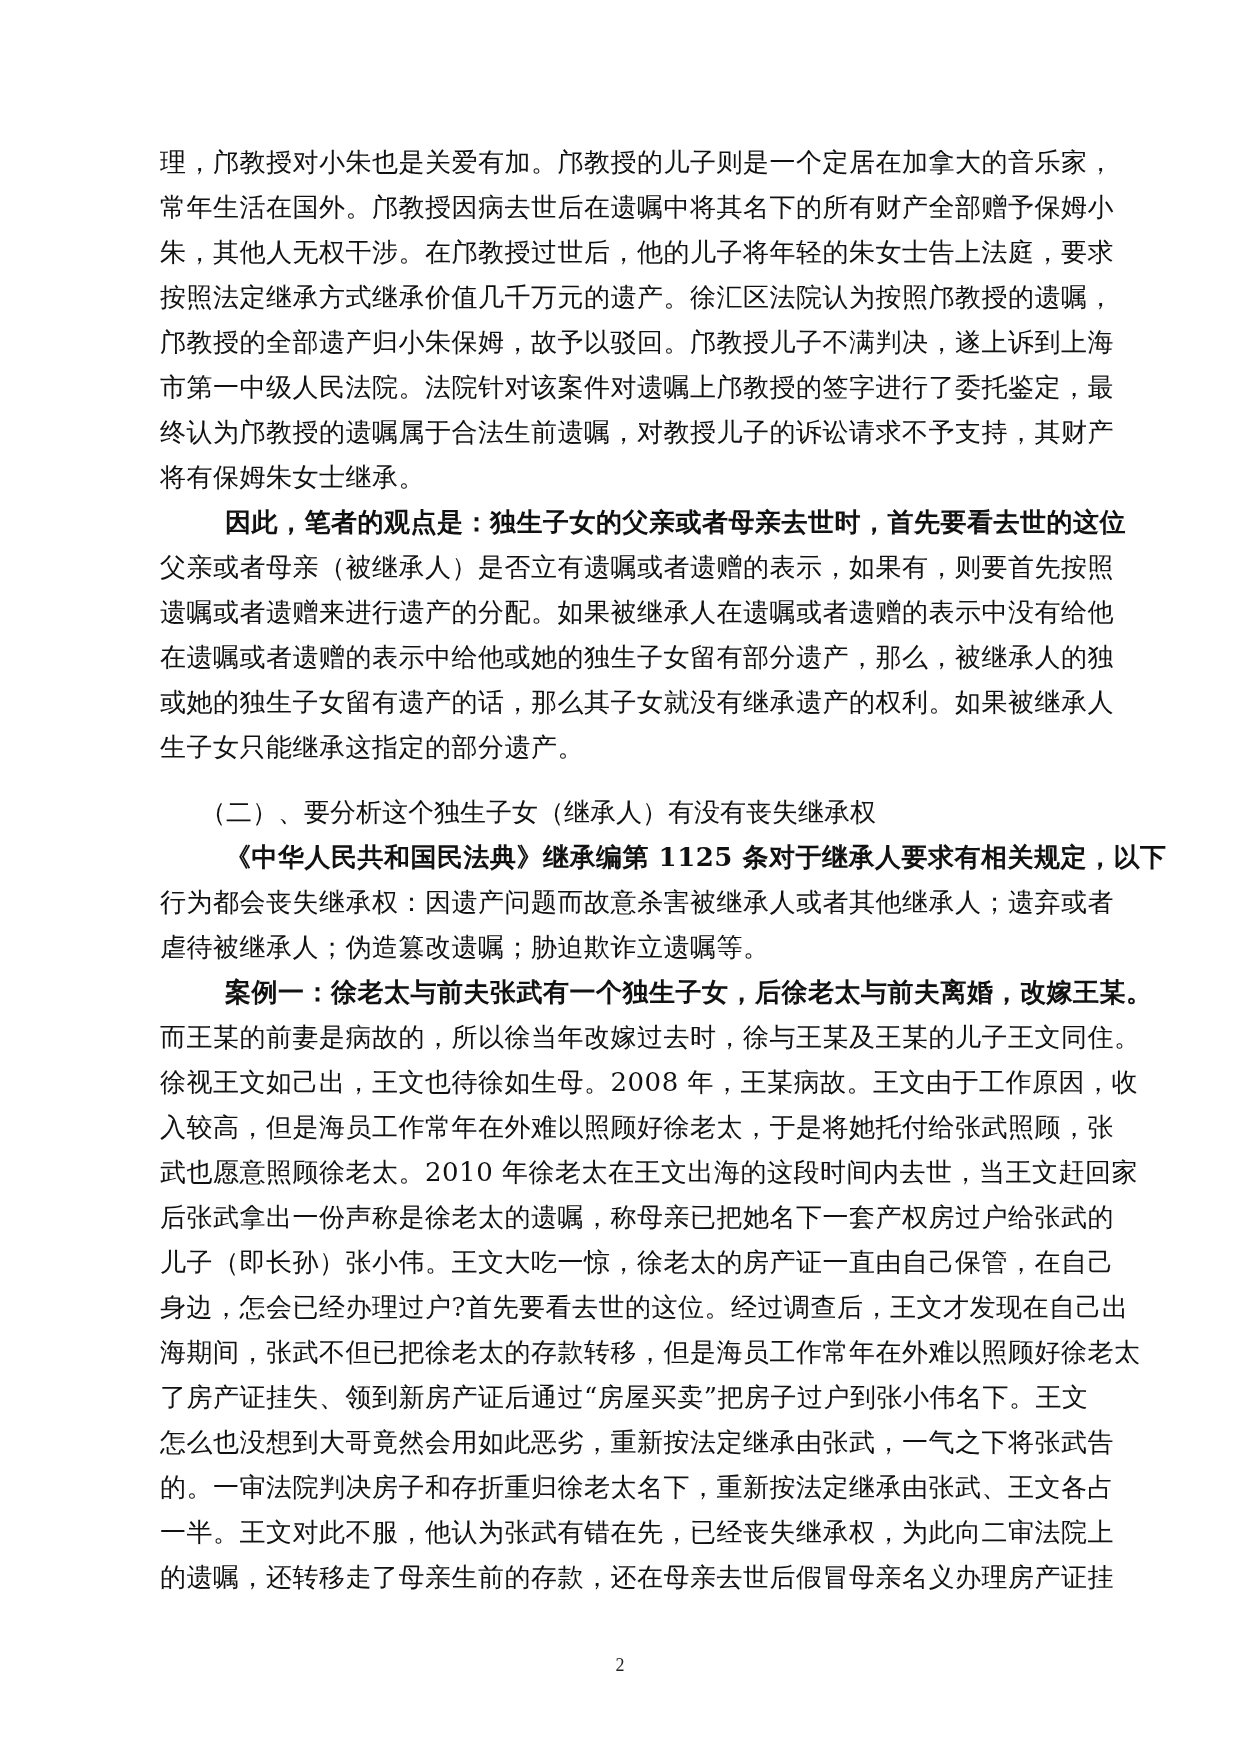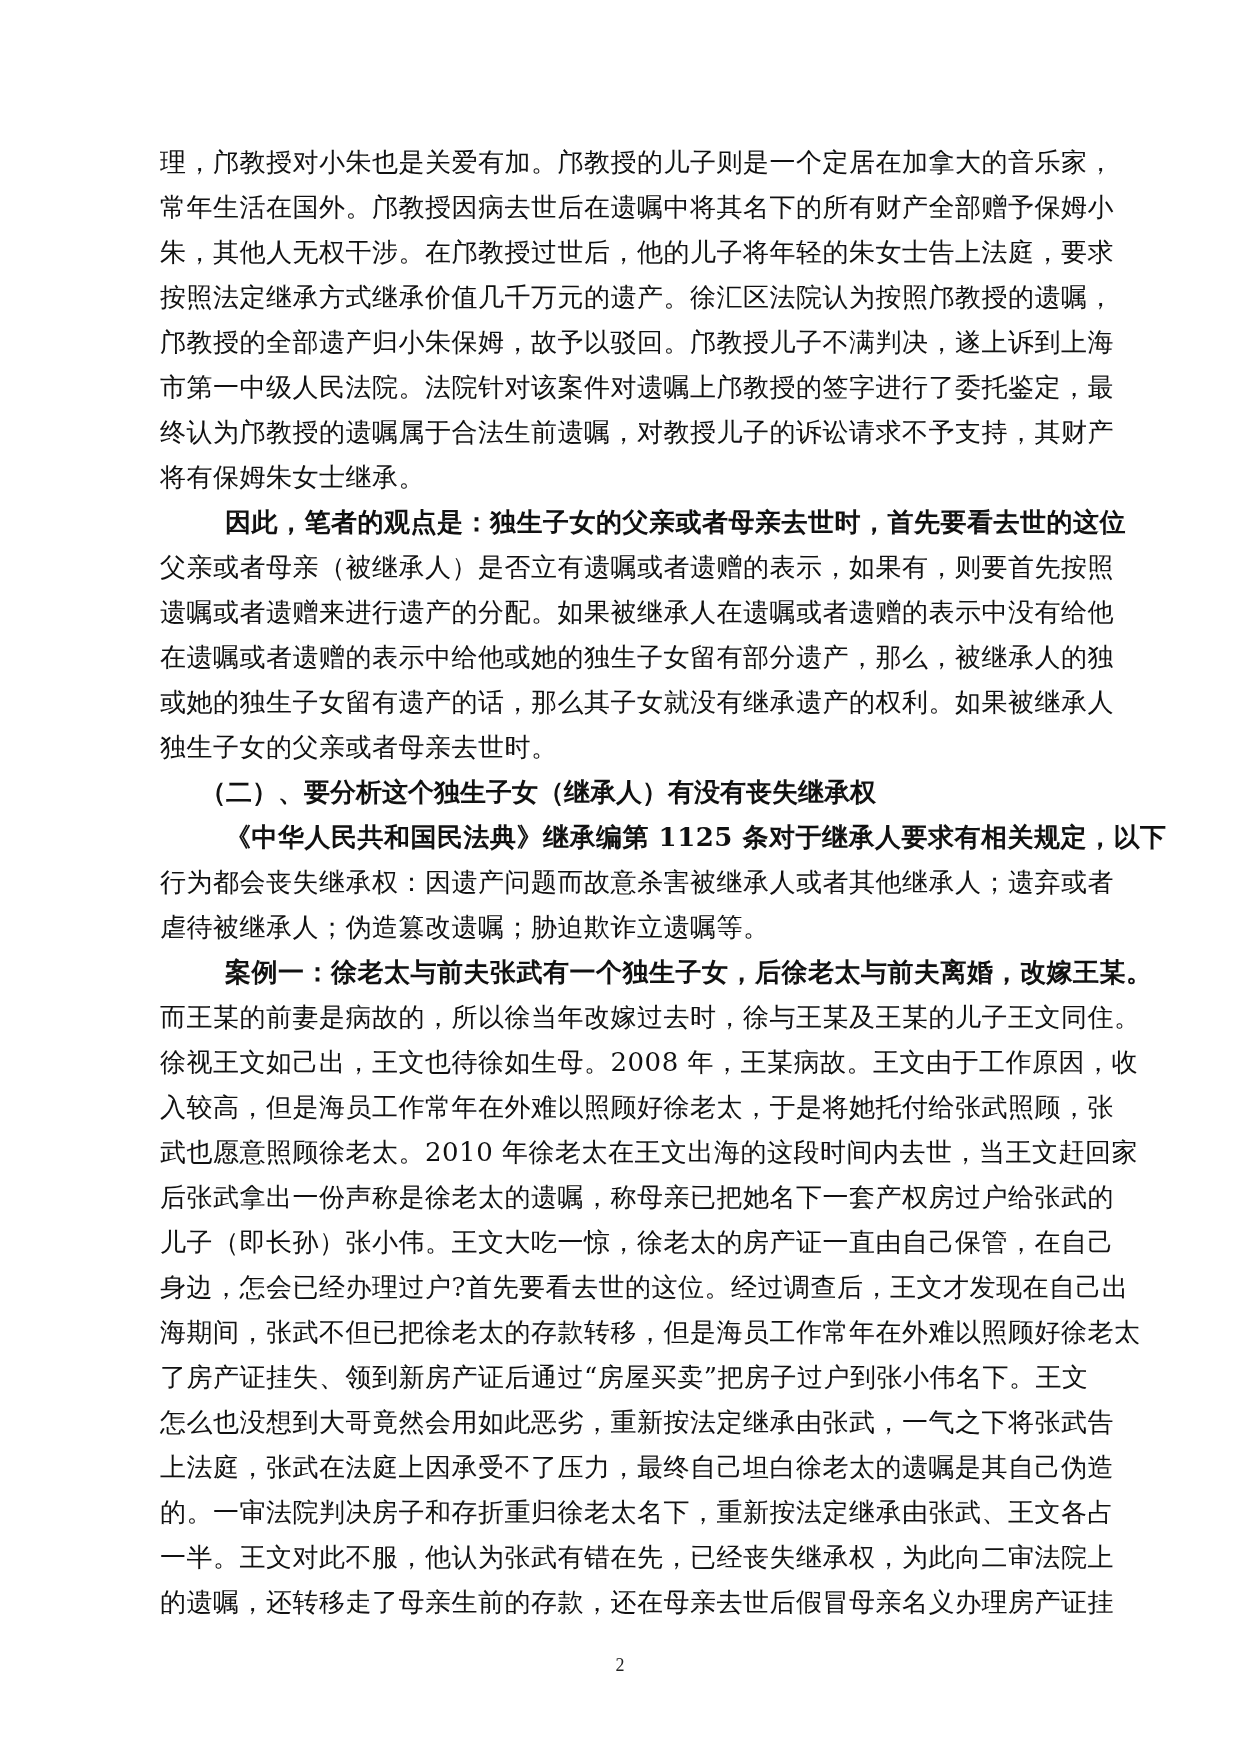--- a/index.html
+++ b/index.html
@@ -8,22 +8,22 @@
   .line {
     font-family: "DejaVu Serif", "Liberation Serif", serif;
     font-size: 26px; color: #111; height: 45px; line-height: 45px;
     white-space: nowrap; text-align: justify; text-align-last: justify;
     letter-spacing: 0.5px;
   }
   .line.last { text-align-last: left; }
   .line.indent { padding-left: 65px; font-weight: bold; }
   .heading {
     font-family: "DejaVu Sans", "Liberation Sans", sans-serif;
-    font-weight: bold; font-size: 26px; color: #111; height: 45px; line-height: 45px;
-    padding-left: 40px; white-space: nowrap;
+    font-weight: normal; font-size: 26px; color: #111; height: 45px; line-height: 45px;
+    padding-left: 40px; white-space: nowrap; margin-top: 20px;
   }
   .page-number {
     position: absolute; top: 1655px; left: 0; width: 1240px; text-align: center;
     font-family: "Liberation Serif", serif; font-size: 18px; color: #222;
   }
 </style>
 </head>
 <body>
 
 <div class="page">
@@ -38,21 +38,21 @@
     <div class="line">终认为邝教授的遗嘱属于合法生前遗嘱，对教授儿子的诉讼请求不予支持，其财产</div>
     <div class="line last">将有保姆朱女士继承。</div>
   </div>
 
   <div>
     <div class="line indent">因此，笔者的观点是：独生子女的父亲或者母亲去世时，首先要看去世的这位</div>
     <div class="line">父亲或者母亲（被继承人）是否立有遗嘱或者遗赠的表示，如果有，则要首先按照</div>
     <div class="line">遗嘱或者遗赠来进行遗产的分配。如果被继承人在遗嘱或者遗赠的表示中没有给他</div>
     <div class="line">在遗嘱或者遗赠的表示中给他或她的独生子女留有部分遗产，那么，被继承人的独</div>
     <div class="line">或她的独生子女留有遗产的话，那么其子女就没有继承遗产的权利。如果被继承人</div>
-    <div class="line last">独生子女的父亲或者母亲去世时。</div>
+    <div class="line last">生子女只能继承这指定的部分遗产。</div>
   </div>
 
   <div class="heading">（二）、要分析这个独生子女（继承人）有没有丧失继承权</div>
 
   <div>
     <div class="line indent">《中华人民共和国民法典》继承编第 1125 条对于继承人要求有相关规定，以下</div>
     <div class="line">行为都会丧失继承权：因遗产问题而故意杀害被继承人或者其他继承人；遗弃或者</div>
     <div class="line last">虐待被继承人；伪造篡改遗嘱；胁迫欺诈立遗嘱等。</div>
   </div>
 
@@ -61,21 +61,20 @@
     <div class="line">而王某的前妻是病故的，所以徐当年改嫁过去时，徐与王某及王某的儿子王文同住。</div>
     <div class="line">徐视王文如己出，王文也待徐如生母。2008 年，王某病故。王文由于工作原因，收</div>
     <div class="line">入较高，但是海员工作常年在外难以照顾好徐老太，于是将她托付给张武照顾，张</div>
     <div class="line">武也愿意照顾徐老太。2010 年徐老太在王文出海的这段时间内去世，当王文赶回家</div>
     <div class="line">后张武拿出一份声称是徐老太的遗嘱，称母亲已把她名下一套产权房过户给张武的</div>
     <div class="line">儿子（即长孙）张小伟。王文大吃一惊，徐老太的房产证一直由自己保管，在自己</div>
     <div class="line">身边，怎会已经办理过户?首先要看去世的这位。经过调查后，王文才发现在自己出</div>
     <div class="line">海期间，张武不但已把徐老太的存款转移，但是海员工作常年在外难以照顾好徐老太</div>
     <div class="line">了房产证挂失、领到新房产证后通过“房屋买卖”把房子过户到张小伟名下。王文</div>
     <div class="line">怎么也没想到大哥竟然会用如此恶劣，重新按法定继承由张武，一气之下将张武告</div>
-    <div class="line">上法庭，张武在法庭上因承受不了压力，最终自己坦白徐老太的遗嘱是其自己伪造</div>
     <div class="line">的。一审法院判决房子和存折重归徐老太名下，重新按法定继承由张武、王文各占</div>
     <div class="line">一半。王文对此不服，他认为张武有错在先，已经丧失继承权，为此向二审法院上</div>
     <div class="line">的遗嘱，还转移走了母亲生前的存款，还在母亲去世后假冒母亲名义办理房产证挂</div>
   </div>
 
 </div>
 
 <div class="page-number">2</div>
 
 </body></html>

